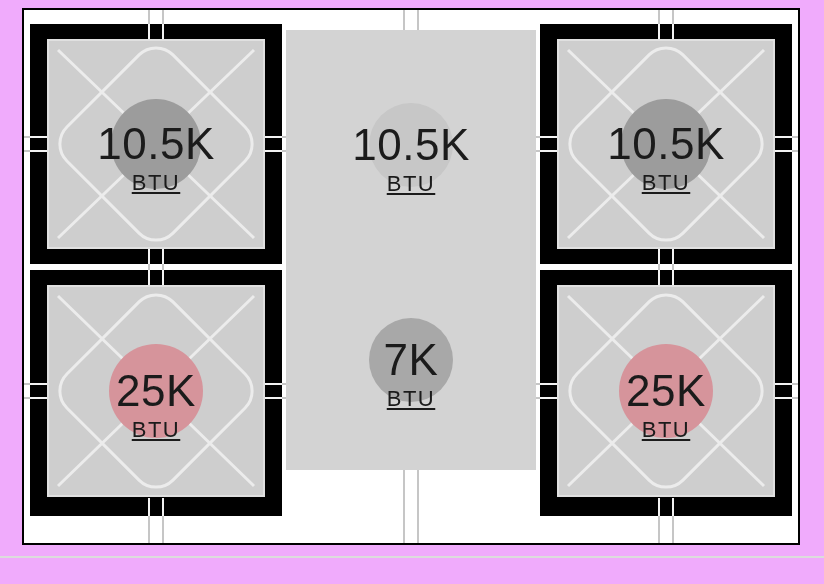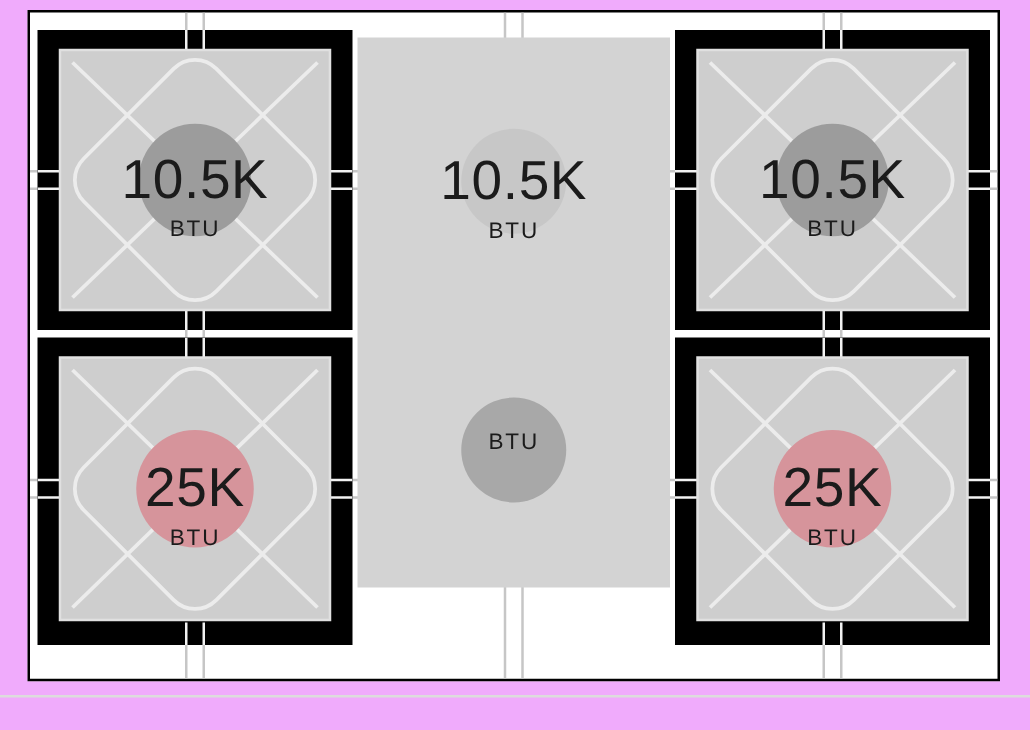--- a/index.html
+++ b/index.html
@@ -45,25 +45,26 @@
     pointer-events:none;
   }
   .station .num{
     font-size:44px;
     line-height:46px;
     font-weight:400;
     color:#1b1b1b;
     letter-spacing:0.5px;
   }
   .station .unit{
-    font-size:18px;
+    font-size:22px;
     line-height:26px;
     margin-top:3px;
     letter-spacing:1.5px;
     color:#1b1b1b;
+    text-decoration:underline;
   }
   .st-corner-top{top:97px;}
   .st-corner-bottom{top:98px;}
   .st-griddle-top{top:92px;}
   .st-griddle-bottom{top:307px;}
   .bottom-line{
     position:absolute;
     left:0;top:556px;
     width:824px;height:2px;
     background:#dcdcdc;
@@ -197,20 +198,21 @@
     <div class="griddle">
       <svg class="gcircles" viewBox="0 0 250 440">
         <circle cx="125" cy="115" r="42" fill="#c7c7c7"></circle>
         <circle cx="125" cy="330" r="42" fill="#a8a8a8"></circle>
       </svg>
       <div class="station st-griddle-top">
         <div class="num">10.5K</div>
         <div class="unit">BTU</div>
       </div>
       <div class="station st-griddle-bottom">
+        <div class="num">7K</div>
         <div class="unit">BTU</div>
       </div>
     </div>
 
   </div>
 
   <div class="bottom-line"></div>
 </div>
 
 </body></html>

